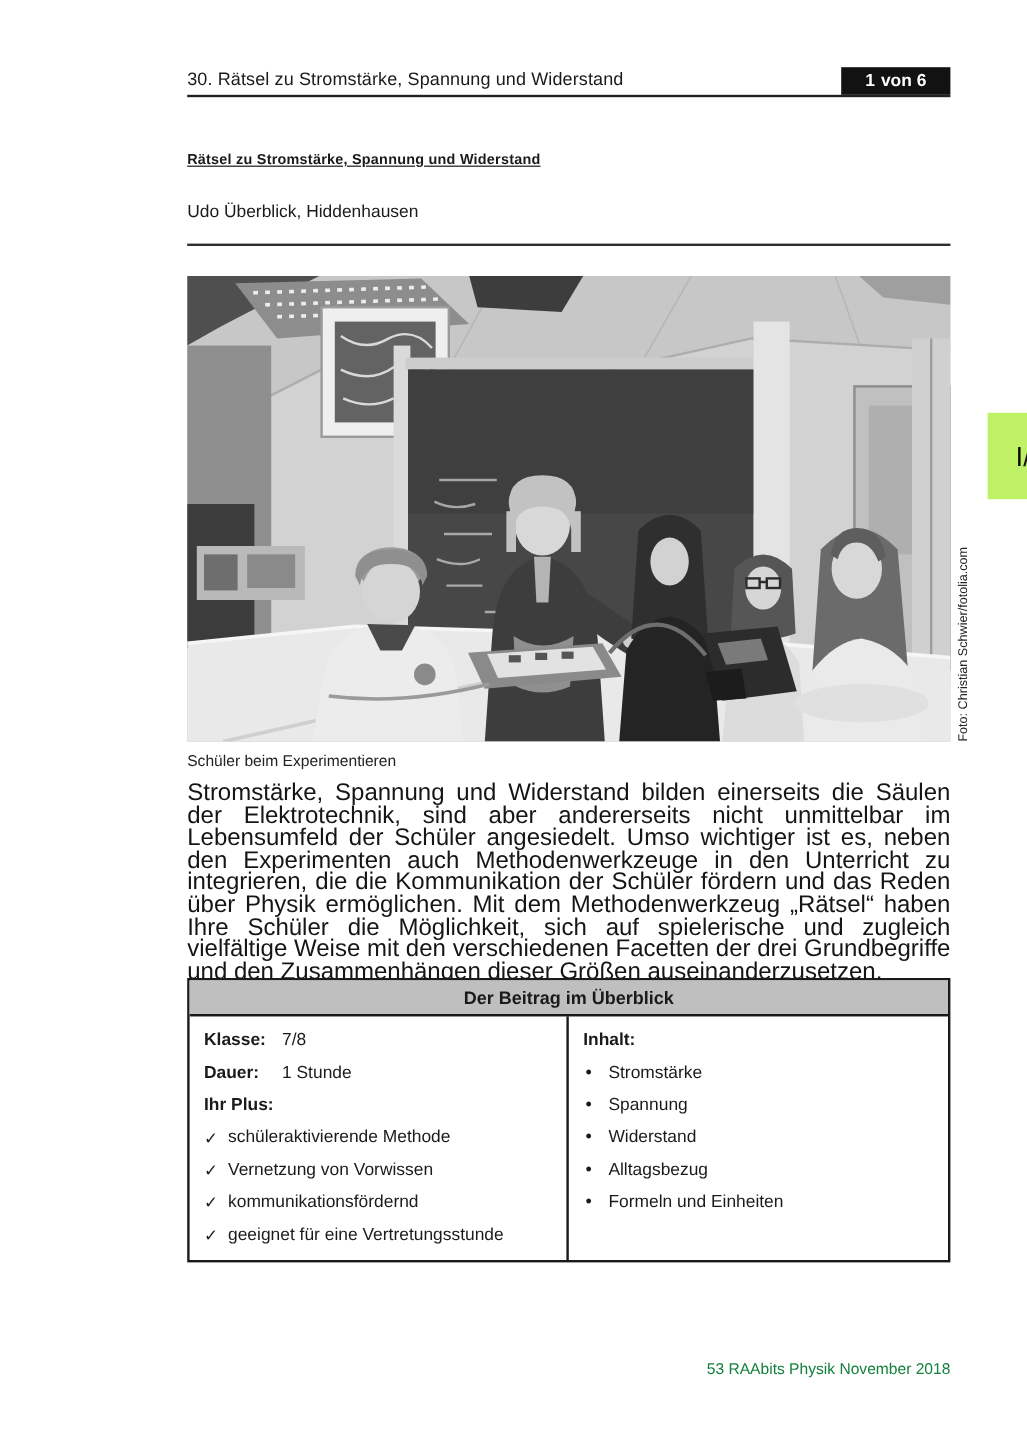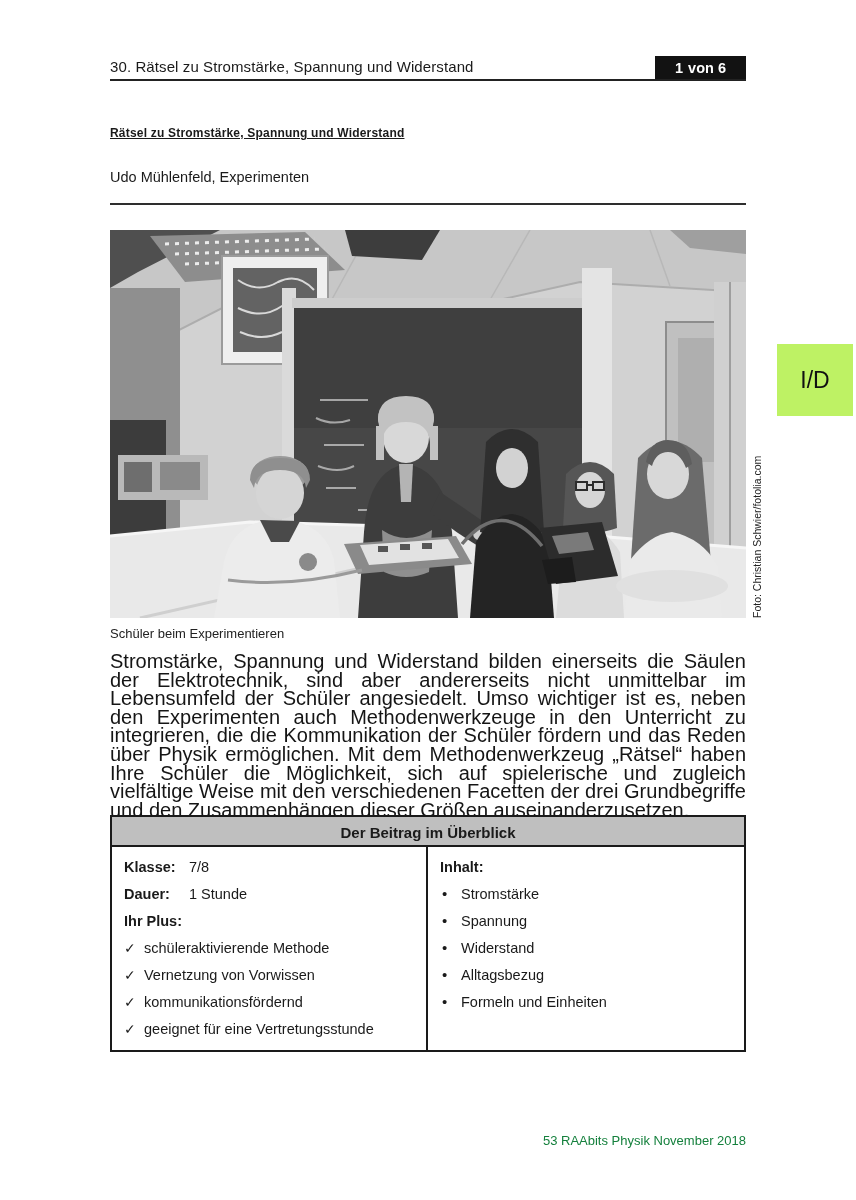--- a/index.html
+++ b/index.html
@@ -1,21 +1,21 @@
 <!DOCTYPE html>
 <html><head>
 <meta charset="utf-8">
 <style>
   * { margin:0; padding:0; box-sizing:border-box; }
   html,body { background:#ffffff; }
   body {
     width:856px; height:1200px; position:relative; overflow:hidden;
     font-family:"Liberation Sans", sans-serif; color:#1a1a1a;
   }
-  .abs { position:absolute; }
+  .abs { position:absolute;margin-left:46px; }
 
   
   .header {
     left:110px; top:55px; width:636px; height:26px;
     border-bottom:2px solid #222;
     display:flex; justify-content:space-between; align-items:flex-end;
   }
   .header-title { font-size:15px; letter-spacing:.1px; padding-bottom:4px; }
   .page-badge {
     background:#121212; color:#ffffff; height:23px; min-width:91px;
@@ -74,21 +74,21 @@
 
 <div class="abs header">
   <span class="header-title">30. Rätsel zu Stromstärke, Spannung und Widerstand</span>
   <span class="page-badge">
     <b>1</b>
     <span>von 6</span>
   </span>
 </div>
 
 <div class="abs article-title">Rätsel zu Stromstärke, Spannung und Widerstand</div>
-<div class="abs article-author">Udo Mühlenfeld, Experimenten</div>
+<div class="abs article-author">Udo Überblick, Hiddenhausen</div>
 <div class="abs rule2"></div>
 
 <div class="abs photo">
   <svg width="636" height="388" viewBox="0 0 636 388">
 
     <rect x="0" y="0" width="636" height="388" fill="#d2d2d2"></rect>
 
     <path d="M0,0 H636 V62 L470,52 L300,90 L120,74 L0,135 Z" fill="#c7c7c7"></path>
     <path d="M0,135 L120,74 L300,90 L470,52 L636,62" stroke="#adadad" stroke-width="2" fill="none"></path>
     <path d="M60,0 L160,80 M260,0 L215,82 M420,0 L380,70 M540,0 L560,56" stroke="#b8b8b8" stroke-width="1.5" fill="none"></path>

